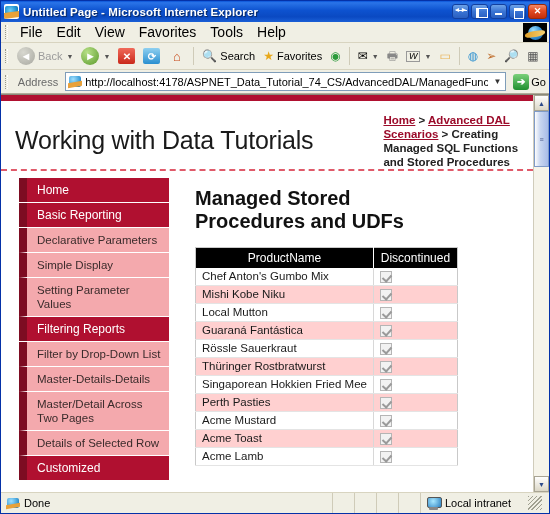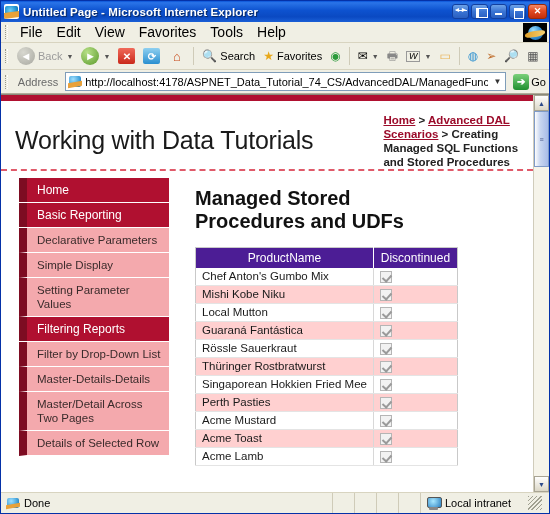--- a/index.html
+++ b/index.html
@@ -248,21 +248,21 @@
     font-size: 20px; font-weight: bold; color:#111;
     line-height: 23px; margin: 0 0 14px 0;
     max-width: 240px;
   }
   table.grid {
     border-collapse: collapse;
     font-size: 11.5px;
     border: 1px solid #c9c9c9;
   }
   table.grid th {
-    background: #4c1d95; color:#fff;
+    background: #000000; color:#fff;
     font-weight: normal; font-size: 12px;
     padding: 3px 6px;
     text-align: center;
     border-right: 1px solid #fff;
   }
   table.grid th:last-child { border-right: none; }
   table.grid td {
     padding: 2px 6px;
     border-right: 1px solid #d8d8d8;
     border-bottom: 1px solid #e4e4e4;
@@ -477,20 +477,21 @@
           <div class="nav-top">Home</div>
           <div class="nav-top">Basic Reporting</div>
           <div class="nav-sub">Declarative Parameters</div>
           <div class="nav-sub">Simple Display</div>
           <div class="nav-sub">Setting Parameter Values</div>
           <div class="nav-top">Filtering Reports</div>
           <div class="nav-sub">Filter by Drop-Down List</div>
           <div class="nav-sub">Master-Details-Details</div>
           <div class="nav-sub">Master/Detail Across Two Pages</div>
           <div class="nav-sub">Details of Selected Row</div>
+          <div class="nav-top">Customized</div>
         </div>
 
         <div class="content">
           <h1 class="content-h1">Managed Stored Procedures and UDFs</h1>
 
           <table class="grid">
             <thead>
               <tr>
                 <th>ProductName</th>
                 <th>Discontinued</th>

